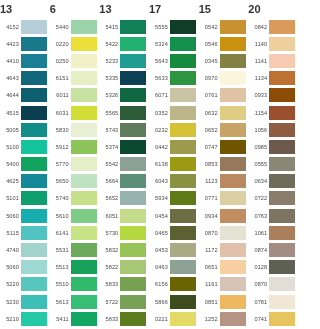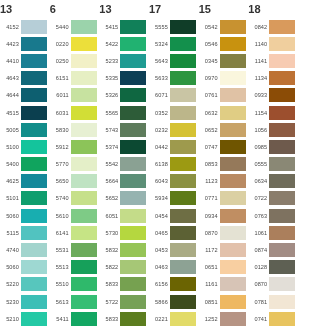--- a/index.html
+++ b/index.html
@@ -472,21 +472,21 @@
           <div class="row">
             <div class="code">1252</div>
             <div class="swatch" style="background-color: rgb(182, 148, 132);"></div>
           </div>
           <div class="row">
             <div class="swatch" style="background-color: rgb(224, 173, 94);"></div>
           </div>
         </div>
       </div>
       <div class="column">
-        <div class="col-header">18</div>
+        <div class="col-header">20</div>
         <div class="rows">
           <div class="row">
             <div class="code">0842</div>
             <div class="swatch" style="background-color: rgb(217, 154, 92);"></div>
           </div>
           <div class="row">
             <div class="code">1140</div>
             <div class="swatch" style="background-color: rgb(240, 207, 158);"></div>
           </div>
           <div class="row">

